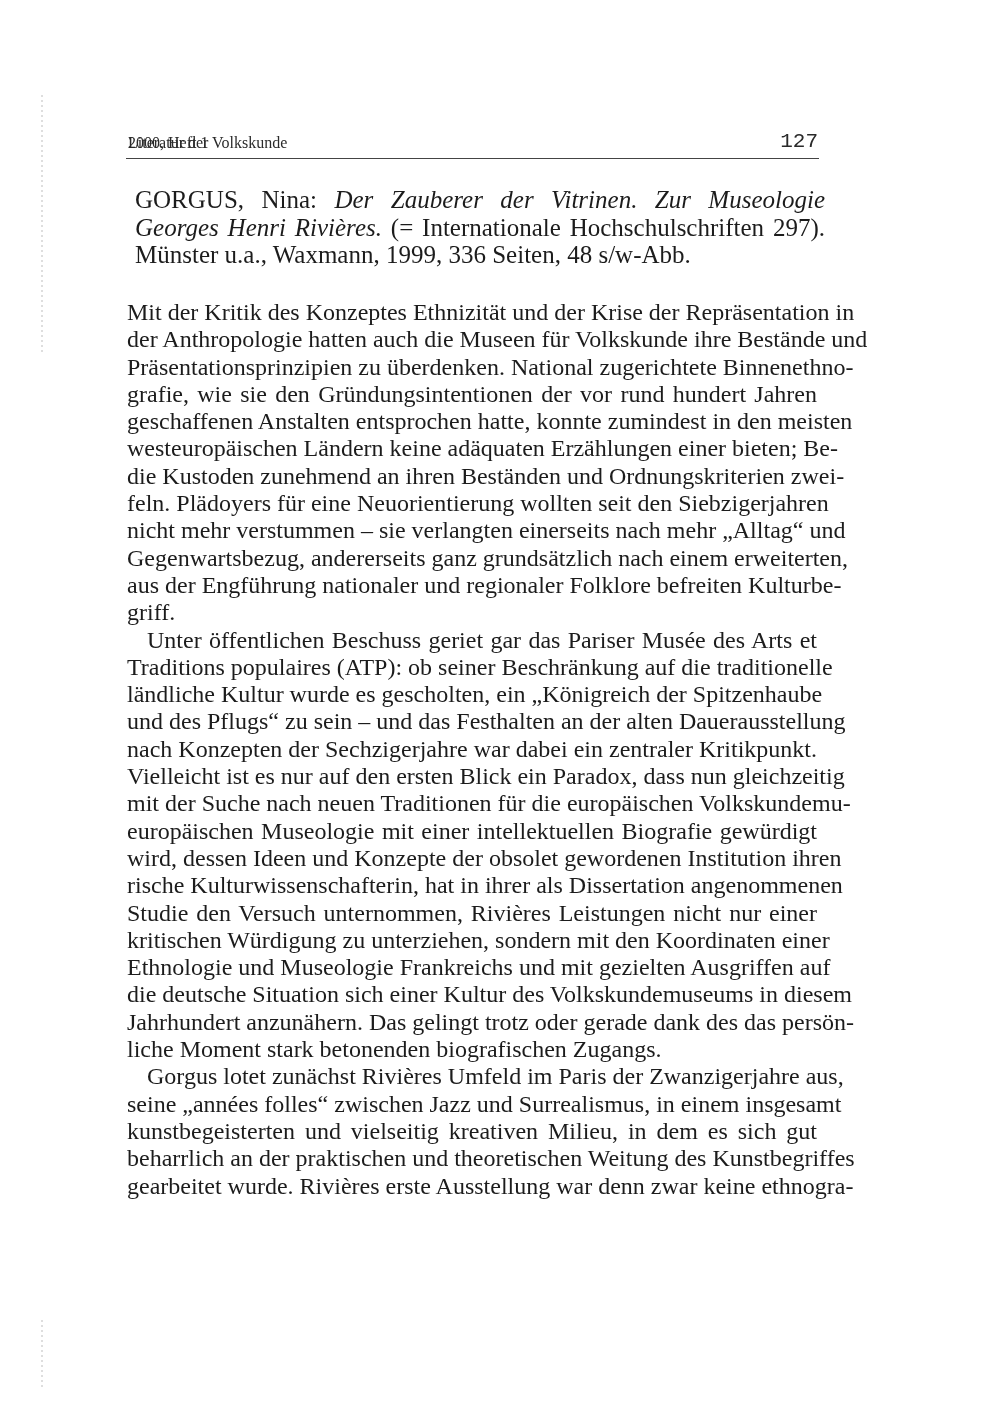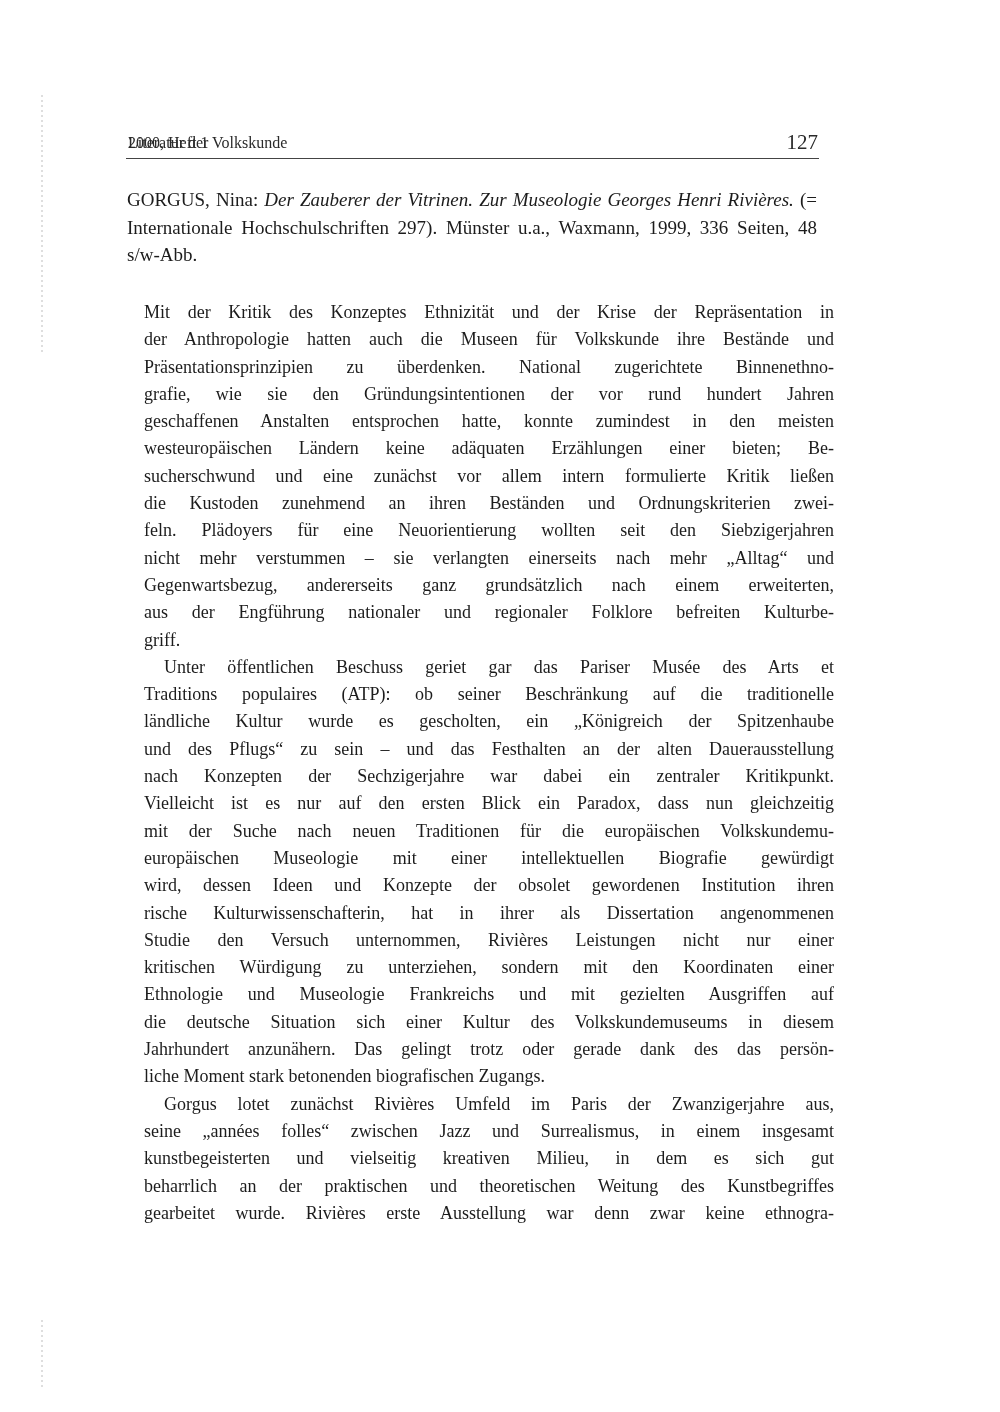--- a/index.html
+++ b/index.html
@@ -14,33 +14,33 @@
       background-image: linear-gradient(#c8c8c8 45%, transparent 45%);
       background-size: 2px 5px; opacity: 0.6;
     }
     .margin-dots.low { top: 1320px; height: 70px; }
     .running-head {
       position: absolute; left: 128px; top: 131px; width: 690px; height: 24px;
       font-size: 16px; color: #2a2a2a;
     }
     .rh-left { position: absolute; left: 0; top: 3px; }
     .rh-center { position: absolute; left: 0; width: 100%; text-align: left; top: 3px; }
-    .rh-right { position: absolute; right: 0; top: -1px; font-size: 21px; }
+    .rh-right { position: absolute; right: 0; top: -1px; font-size: 21px; font-family: Liberation Mono, monospace; }
     .head-rule {
       position: absolute; left: 126px; top: 158px; width: 693px; height: 0;
       border-top: 1.3px solid #444;
     }
     .citation {
-      position: absolute; left: 127px; top: 186px; width: 690px;
-      font-size: 19px; line-height: 27.5px; text-align: justify;
+      position: absolute; left: 135px; top: 186px; width: 690px;
+      font-size: 25px; line-height: 27.5px; text-align: justify;
       text-align-last: left;
     }
     .body-text {
-      position: absolute; left: 144px; top: 299px; width: 690px;
-      font-size: 18px; line-height: 27.3px;
+      position: absolute; left: 127px; top: 299px; width: 690px;
+      font-size: 24px; line-height: 27.3px;
     }
     .line {
       display: block; white-space: nowrap; text-align: justify;
       text-align-last: justify; height: 27.3px;
     }
     .line.last { text-align-last: left; }
     .line.indent { padding-left: 20px; }
     em { font-style: italic; }
   </style>
 </head>
@@ -60,21 +60,20 @@
   <div class="citation"><span>GORGUS, Nina:</span> <em>Der Zauberer der Vitrinen. Zur Museologie Georges Henri Rivières.</em> <span>(= Internationale Hochschulschriften 297). Münster u.a., Waxmann, 1999, 336 Seiten, 48 s/w-Abb.</span></div>
 
   <div class="body-text" id="body-text">
       <div>
         <span class="line">Mit der Kritik des Konzeptes Ethnizität und der Krise der Repräsentation in</span>
         <span class="line">der Anthropologie hatten auch die Museen für Volkskunde ihre Bestände und</span>
         <span class="line">Präsentationsprinzipien zu überdenken. National zugerichtete Binnenethno-</span>
         <span class="line">grafie, wie sie den Gründungsintentionen der vor rund hundert Jahren</span>
         <span class="line">geschaffenen Anstalten entsprochen hatte, konnte zumindest in den meisten</span>
         <span class="line">westeuropäischen Ländern keine adäquaten Erzählungen einer bieten; Be-</span>
-        <span class="line">sucherschwund und eine zunächst vor allem intern formulierte Kritik ließen</span>
         <span class="line">die Kustoden zunehmend an ihren Beständen und Ordnungskriterien zwei-</span>
         <span class="line">feln. Plädoyers für eine Neuorientierung wollten seit den Siebzigerjahren</span>
         <span class="line">nicht mehr verstummen – sie verlangten einerseits nach mehr „Alltag“ und</span>
         <span class="line">Gegenwartsbezug, andererseits ganz grundsätzlich nach einem erweiterten,</span>
         <span class="line">aus der Engführung nationaler und regionaler Folklore befreiten Kulturbe-</span>
         <span class="line last">griff.</span>
       </div>
       <div>
         <span class="line indent">Unter öffentlichen Beschuss geriet gar das Pariser Musée des Arts et</span>
         <span class="line">Traditions populaires (ATP): ob seiner Beschränkung auf die traditionelle</span>

